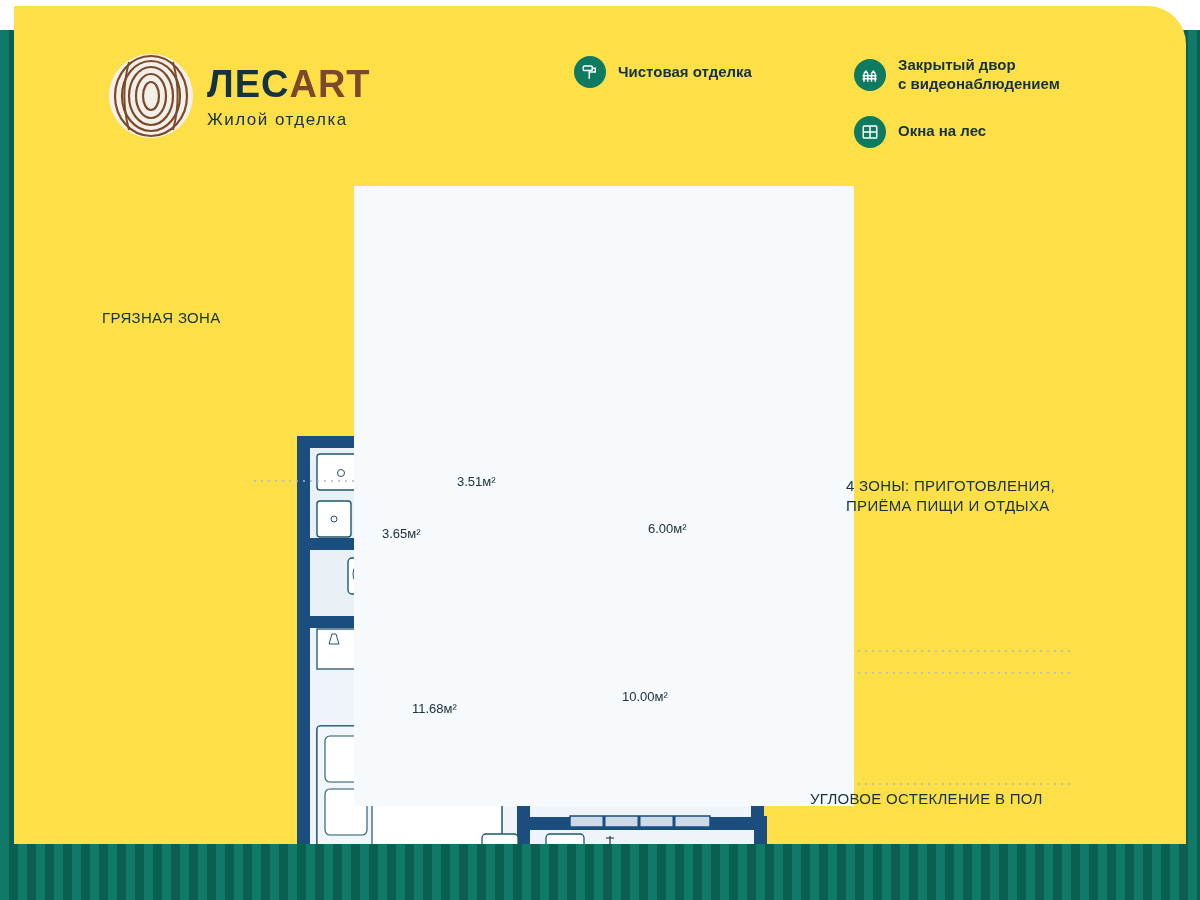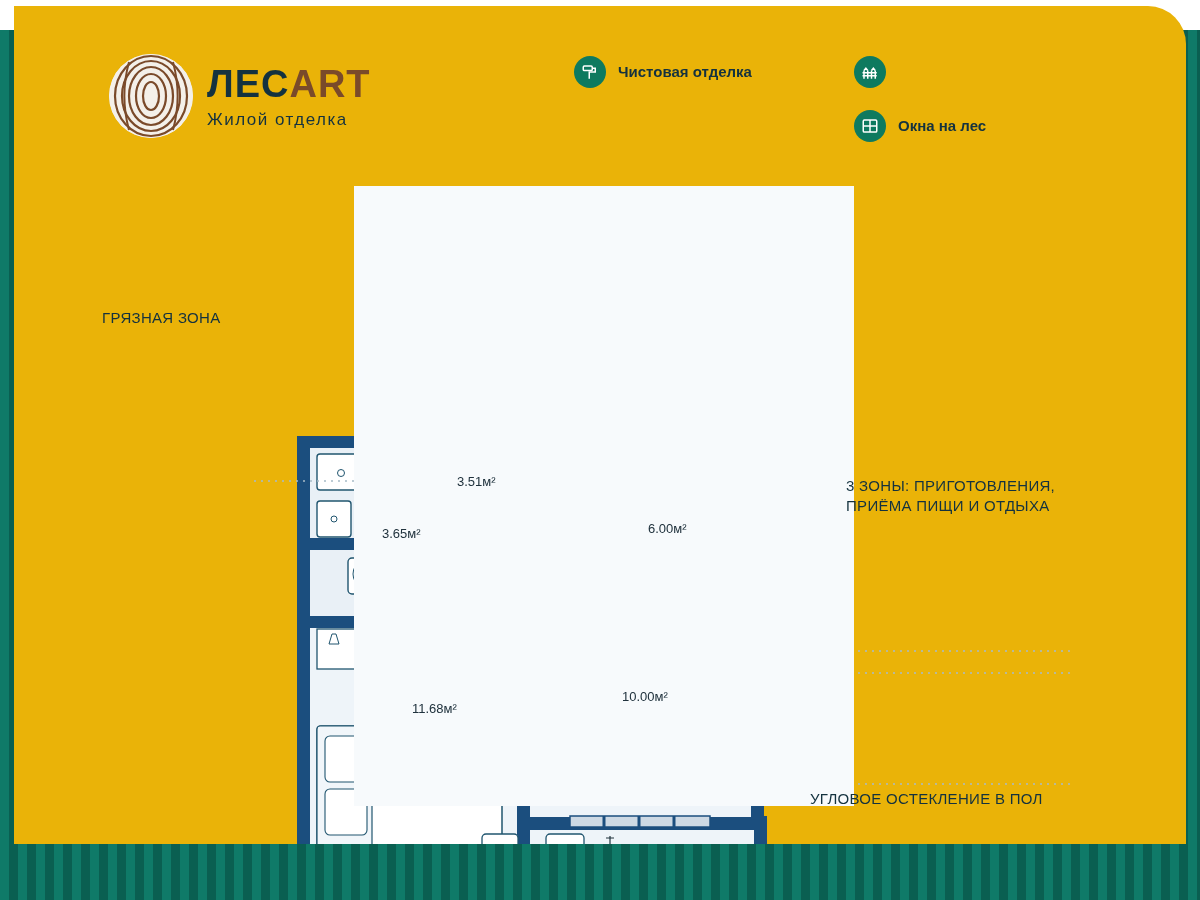--- a/index.html
+++ b/index.html
@@ -18,21 +18,21 @@
       repeating-linear-gradient(90deg, #0f7a68 0 9px, #0a5f51 9px 18px);
   }
   #stripes-top {
     position:absolute; left:0; top:0; width:1200px; height:30px;
     background:#ffffff;
   }
   #page {
     position:absolute;
     left:14px; top:6px;
     width:1172px; height:838px;
-    background:#eab308;
+    background:#fde047;
     border-top-right-radius:38px;
     border-bottom-right-radius:0;
     overflow:hidden;
   }
 
   
   .header { position:absolute; left:0; top:0; width:100%; height:180px; }
 
   .logo-wrap { position:absolute; left:95px; top:48px; display:flex; align-items:center; gap:14px; }
   .logo-mark {
@@ -126,20 +126,24 @@
 
       <div class="feat-col c2">
         <div class="feat">
           <span class="feat-icon">
             <svg width="18" height="18" viewBox="0 0 24 24" fill="none" stroke="#fff" stroke-width="2">
               <path d="M4 10 V21 M9 10 V21 M14 10 V21 M19 10 V21"></path>
                 <path d="M2 13 H21 M2 17 H21"></path>
               <path d="M4 10 L6.5 7 L9 10 M14 10 L16.5 7 L19 10"></path>
             </svg>
           </span>
+          <span class="feat-label">
+            <span>Закрытый двор</span><br>
+            <span>с видеонаблюдением</span>
+          </span>
         </div>
         <div class="feat">
           <span class="feat-icon">
             <svg width="18" height="18" viewBox="0 0 24 24" fill="none" stroke="#fff" stroke-width="2">
               <rect x="3" y="4" width="18" height="16" rx="1.5"></rect>
                 <path d="M12 4 V20 M3 12 H21"></path>
             </svg>
           </span>
           <span class="feat-label">Окна на лес</span>
         </div>
@@ -291,21 +295,21 @@
 
     <div class="area-label" style="left:348px; top:340px;margin-left:20px;">3.65м²</div>
     <div class="area-label" style="left:443px; top:288px;">3.51м²</div>
     <div class="area-label" style="left:634px; top:335px;">6.00м²</div>
     <div class="area-label" style="left:608px; top:503px;">10.00м²</div>
     <div class="area-label" style="left:398px; top:515px;">11.68м²</div>
 
     <div class="callout" style="left:88px; top:122px;">ГРЯЗНАЯ ЗОНА</div>
 
     <div class="callout" style="left:832px; top:290px;">
-      <span>3 ЗОНЫ: ПРИГОТОВЛЕНИЯ,</span><br>
+      <span>4 ЗОНЫ: ПРИГОТОВЛЕНИЯ,</span><br>
       <span>ПРИЁМА ПИЩИ И ОТДЫХА</span>
     </div>
 
 
     <div class="callout" style="left:796px; top:603px;">УГЛОВОЕ ОСТЕКЛЕНИЕ В ПОЛ</div>
   </div>
 
 </div>
 
 </body></html>

